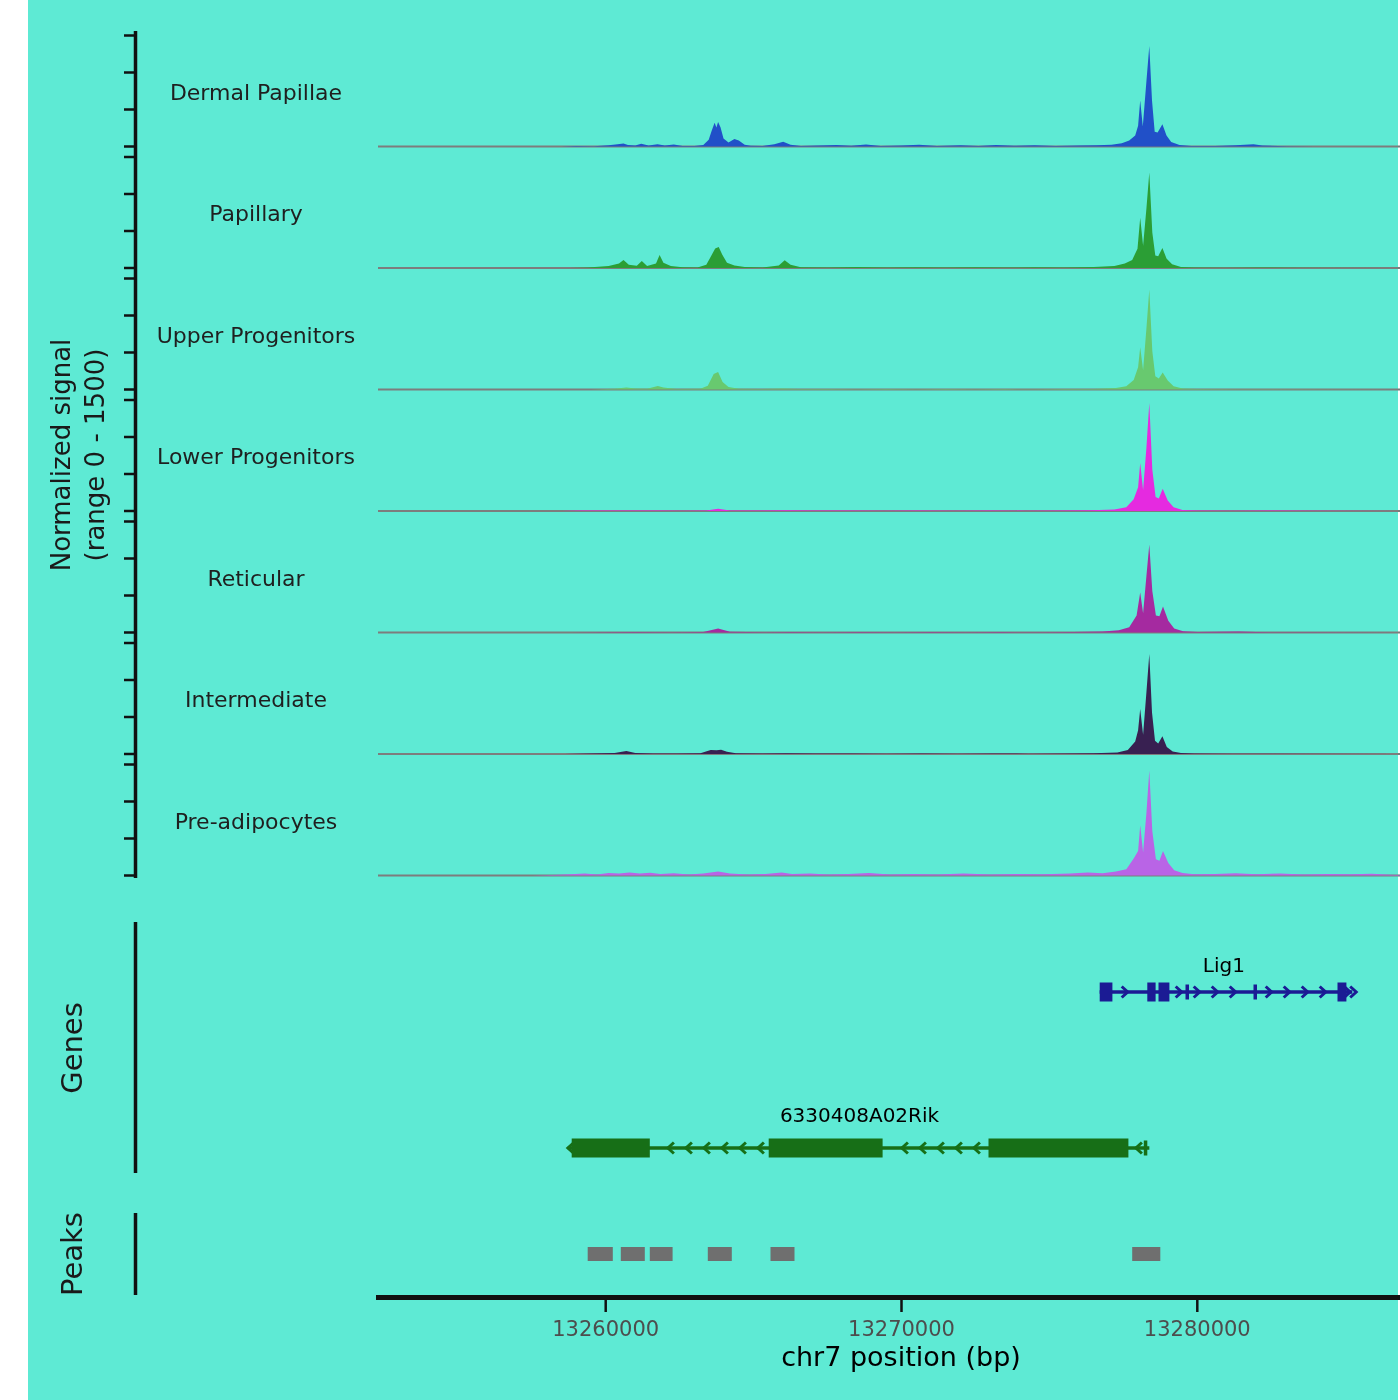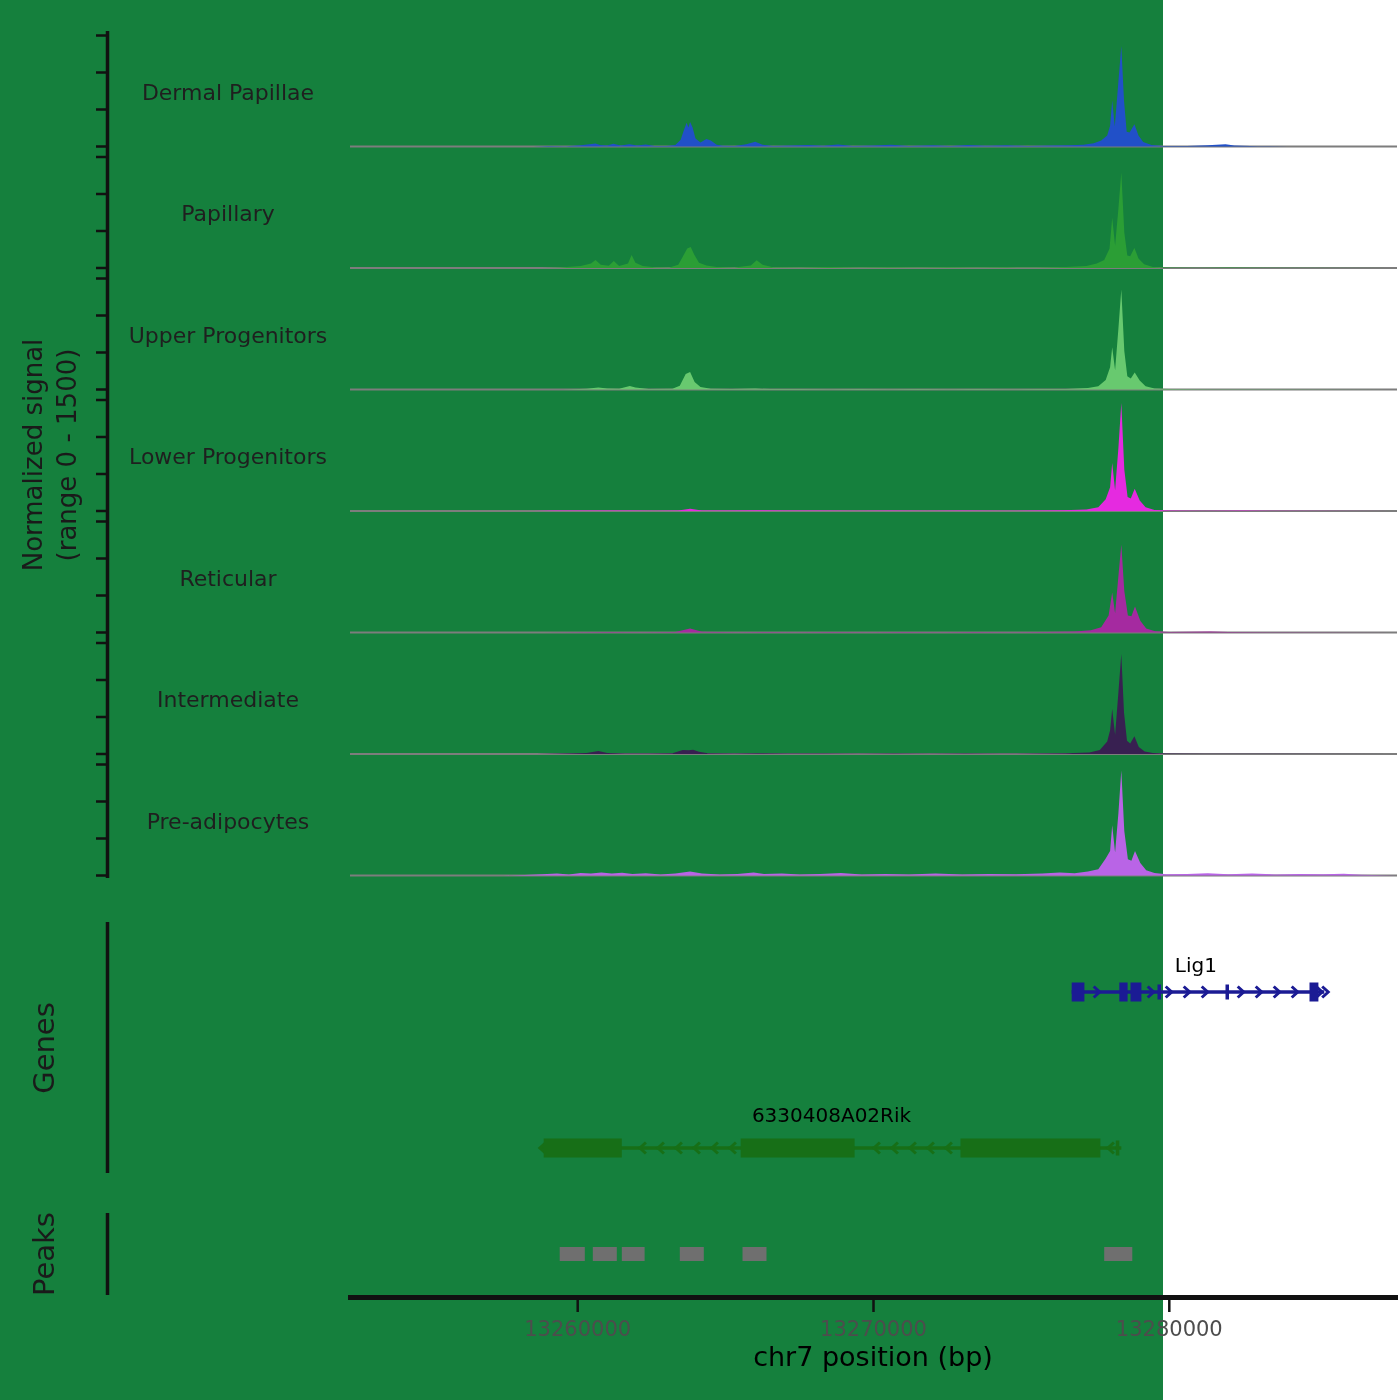--- a/index.html
+++ b/index.html
@@ -1,17 +1,17 @@
 <!DOCTYPE html>
 <html><head>
 <meta charset="utf-8">
 <style>
   html,body{margin:0;padding:0;background:#ffffff;}
-  .figure{position:relative;width:1163px;height:1400px;background:#15803d;
-          font-family:"DejaVu Sans",sans-serif;}
+  .figure{position:relative;width:1370px;height:1400px;background:#5eead4;
+          font-family:"DejaVu Sans",sans-serif;margin-left:28px;}
   svg text{font-family:"DejaVu Sans",sans-serif;}
   .ylab{font-size:26px;fill:#1a1a1a;text-anchor:middle;}
   .seclab{font-size:29px;fill:#1a1a1a;text-anchor:middle;}
   .xtitle{font-size:27px;fill:#000000;text-anchor:middle;}
 </style>
 </head>
 <body>
 
 <div class="figure">
   <svg id="fig-canvas" width="1400" height="1400" viewBox="0 0 1400 1400">

